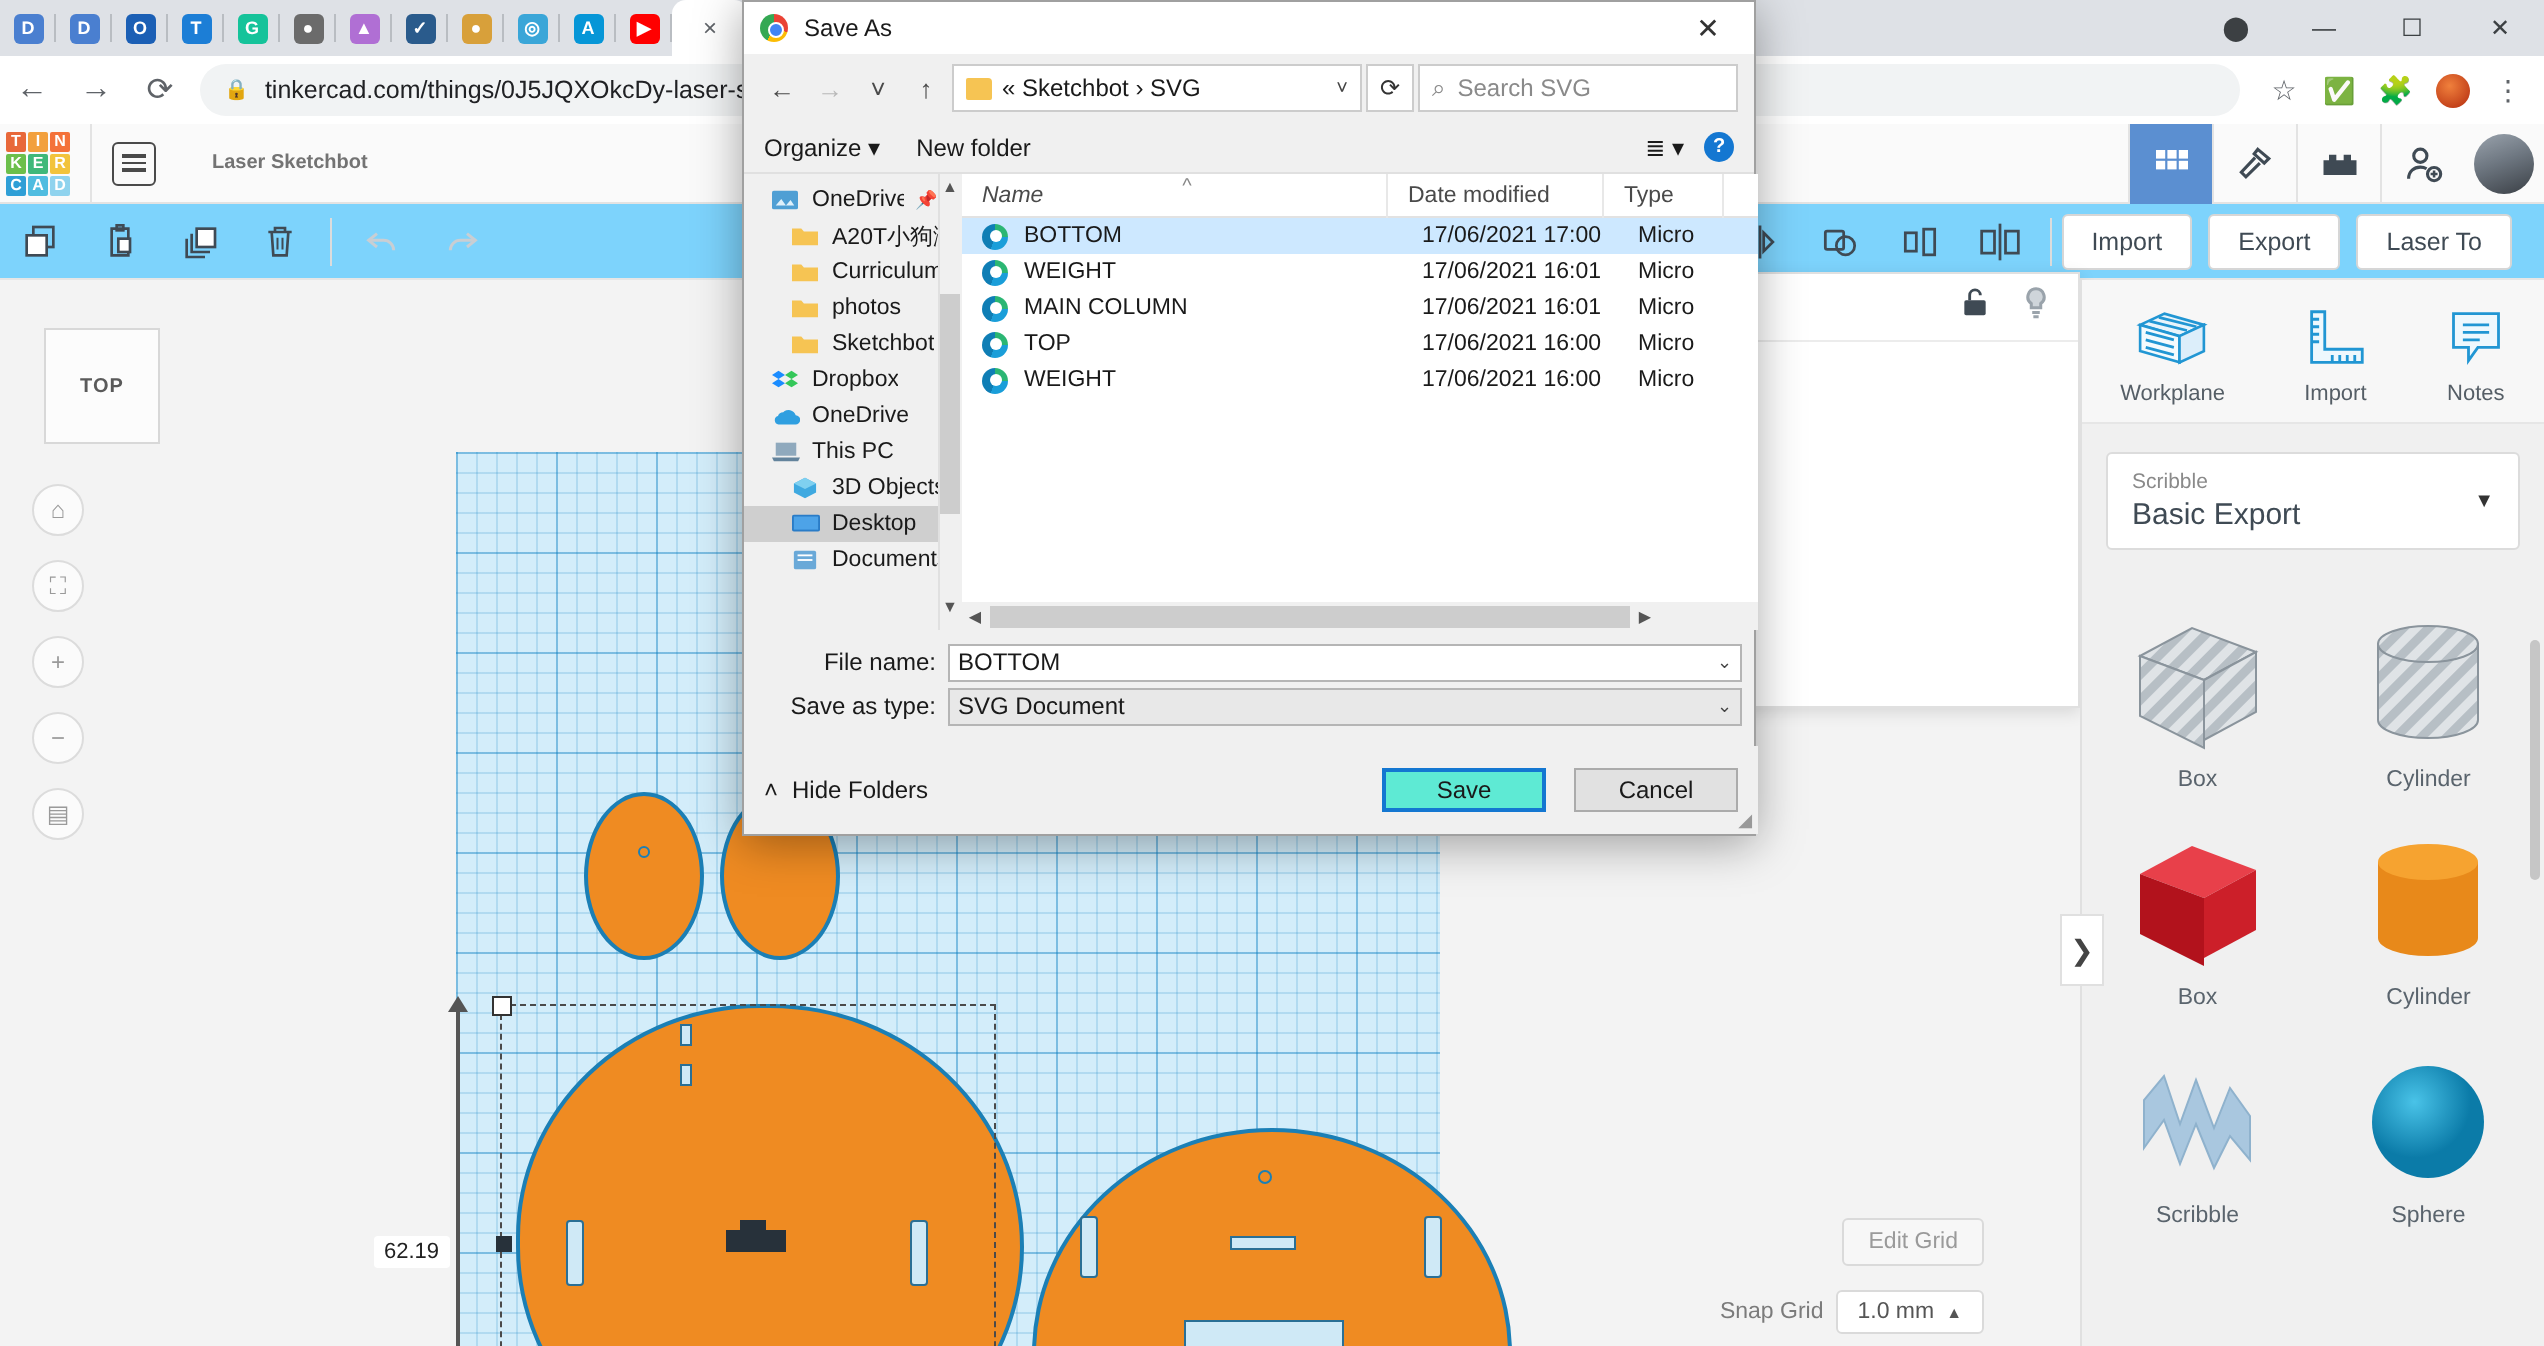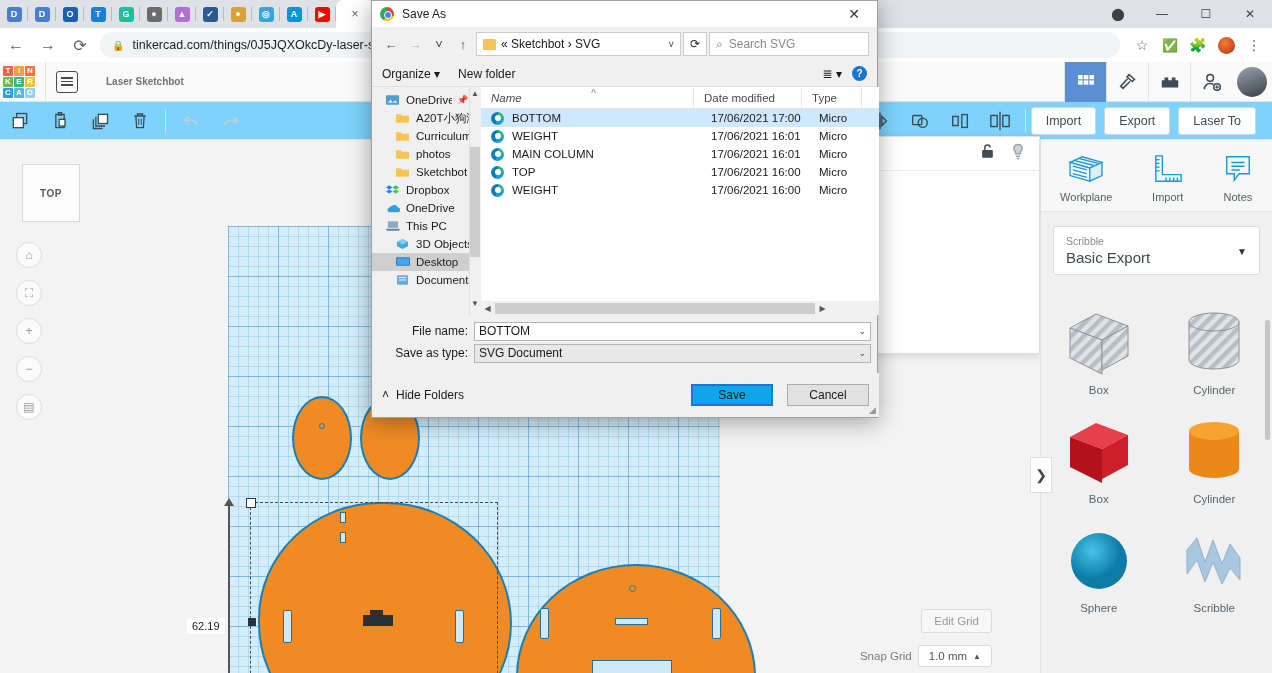--- a/index.html
+++ b/index.html
@@ -264,21 +264,21 @@
   .fcaret { margin-left:auto; font-size:9px; color:#444; }
 
   .dlg-foot { position:absolute; left:0; bottom:0; width:507px; height:44px;
     background:#f0f0f0; display:flex; align-items:center; padding:0 10px; }
   .hidefolders { font-size:12px; color:#1a1a1a; display:flex; gap:7px;
     align-items:center; }
   .dbtns { margin-left:auto; display:flex; gap:14px; }
   .dbtn { width:82px; height:22px; border:1px solid #ababab; background:#e1e1e1;
     font-size:12px; color:#1a1a1a; display:flex; align-items:center;
     justify-content:center; }
-  .dbtn.primary { border:2px solid #1477d1; background:#0ea5e9; }
+  .dbtn.primary { border:2px solid #1477d1; background:#5eead4; }
   .resize { position:absolute; right:3px; bottom:2px; font-size:9px;
     color:#999; }
 </style>
 </head>
 <body>
 
 <div id="root">
 
   <div class="tabstrip">
     <div id="tabsLeft" style="display:flex;align-items:flex-end;">
@@ -666,39 +666,39 @@
             <div style="height: 72px; display: flex; align-items: center; justify-content: center;">
               <svg width="66" height="74" viewBox="0 0 66 74">
                 <path d="M8 16v38a25 9 0 0050 0V16z" fill="#e8891a"></path>
                 <ellipse cx="33" cy="16" rx="25" ry="9" fill="#f6a330"></ellipse>
               </svg>
             </div>
             <span>Cylinder</span>
           </div>
           <div class="shapecell">
             <div style="height: 72px; display: flex; align-items: center; justify-content: center;">
+              <svg width="70" height="66" viewBox="0 0 70 66">
+                <path d="M8 46V22l10-12 8 24 8-22 9 24 8-20 10 14v22l-10-12-8 16-9-22-8 20-8-22z" fill="#a9c7df" stroke="#8fb2cd"></path>
+              </svg>
+            </div>
+            <span>Scribble</span>
+          </div>
+          <div class="shapecell">
+            <div style="height: 72px; display: flex; align-items: center; justify-content: center;">
               <svg width="66" height="66" viewBox="0 0 66 66">
                 <defs>
                   <radialGradient id="sg" cx="38%" cy="32%">
                     <stop offset="0" stop-color="#49c3e8"></stop>
                     <stop offset="1" stop-color="#0b7ba8"></stop>
                   </radialGradient>
                 </defs>
                 <circle cx="33" cy="33" r="28" fill="url(#sg)"></circle>
               </svg>
             </div>
             <span>Sphere</span>
-          </div>
-          <div class="shapecell">
-            <div style="height: 72px; display: flex; align-items: center; justify-content: center;">
-              <svg width="70" height="66" viewBox="0 0 70 66">
-                <path d="M8 46V22l10-12 8 24 8-22 9 24 8-20 10 14v22l-10-12-8 16-9-22-8 20-8-22z" fill="#a9c7df" stroke="#8fb2cd"></path>
-              </svg>
-            </div>
-            <span>Scribble</span>
           </div>
         </div>
       <div class="rscroll"></div>
     </div>
     <div class="panelTab">❯</div>
   </div>
 
   <div class="dlg">
     <div class="dlg-title">
       <span class="chromeico"></span>

